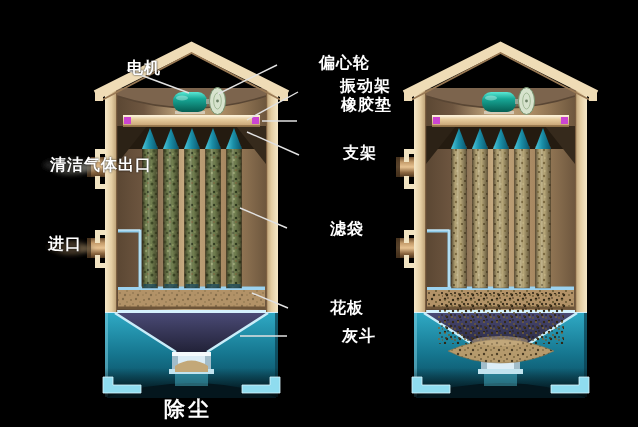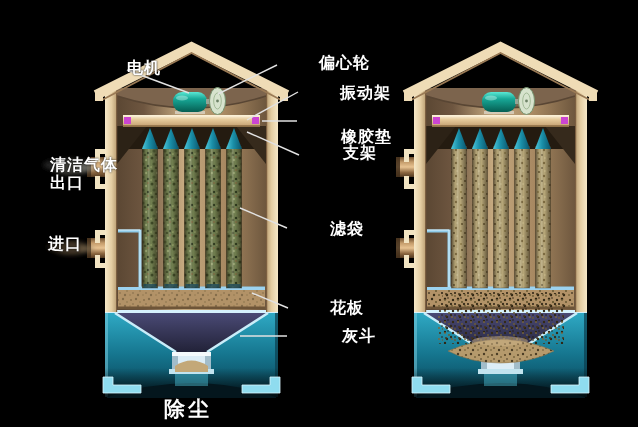--- a/index.html
+++ b/index.html
@@ -1,21 +1,21 @@
 <!DOCTYPE html>
 <html><head>
 <meta charset="utf-8">
 <style>
   html,body{margin:0;padding:0;background:#000;}
   .stage{position:relative;width:638px;height:427px;background:#000;overflow:hidden;
          font-family:"DejaVu Sans","Liberation Sans",sans-serif;}
   .stage svg{position:absolute;left:0;top:0;}
   .lbl{position:absolute;color:#fff;font-weight:bold;font-size:16px;line-height:1.15;
        letter-spacing:1px;white-space:nowrap;text-shadow:0 0 2px #000;padding-left:40px;}
-  .lbl.two{display:flex;flex-direction:column;align-items:flex-start;letter-spacing:1px;}
+  .lbl.two{display:flex;align-items:flex-end;letter-spacing:1px;}
   .cap{position:absolute;color:#fff;font-weight:bold;font-size:21px;letter-spacing:3px;
        text-shadow:0 0 2px #000;white-space:nowrap;}
 </style>
 </head>
 <body>
 
 <div class="stage">
 
 <svg width="638" height="427" viewBox="0 0 638 427">
   <defs>
@@ -278,22 +278,22 @@
     <line x1="297" y1="121" x2="262" y2="121"></line>
     <line x1="299" y1="155" x2="247" y2="132"></line>
     <line x1="287" y1="228" x2="240" y2="208"></line>
     <line x1="288" y1="308" x2="252" y2="293"></line>
     <line x1="287" y1="336" x2="240" y2="336"></line>
   </g>
 </svg>
 
 <div class="lbl" style="left:87px;top:59px">电机</div>
 <div class="lbl" style="left:279px;top:54px">偏心轮</div>
-<div class="lbl" style="left:300px;top:84px">振动架</div>
-<div class="lbl" style="left:301px;top:128px">橡胶垫</div>
+<div class="lbl" style="left:300px;top:77px">振动架</div>
+<div class="lbl" style="left:301px;top:96px">橡胶垫</div>
 <div class="lbl" style="left:303px;top:144px">支架</div>
 <div class="lbl" style="left:290px;top:220px">滤袋</div>
 <div class="lbl" style="left:290px;top:299px">花板</div>
 <div class="lbl" style="left:302px;top:327px">灰斗</div>
 
 <div class="lbl two" style="left:10px;top:156px">
   <span>清洁气体</span>
   <span>出口</span>
 </div>
 <div class="lbl two" style="left:8px;top:235px">

